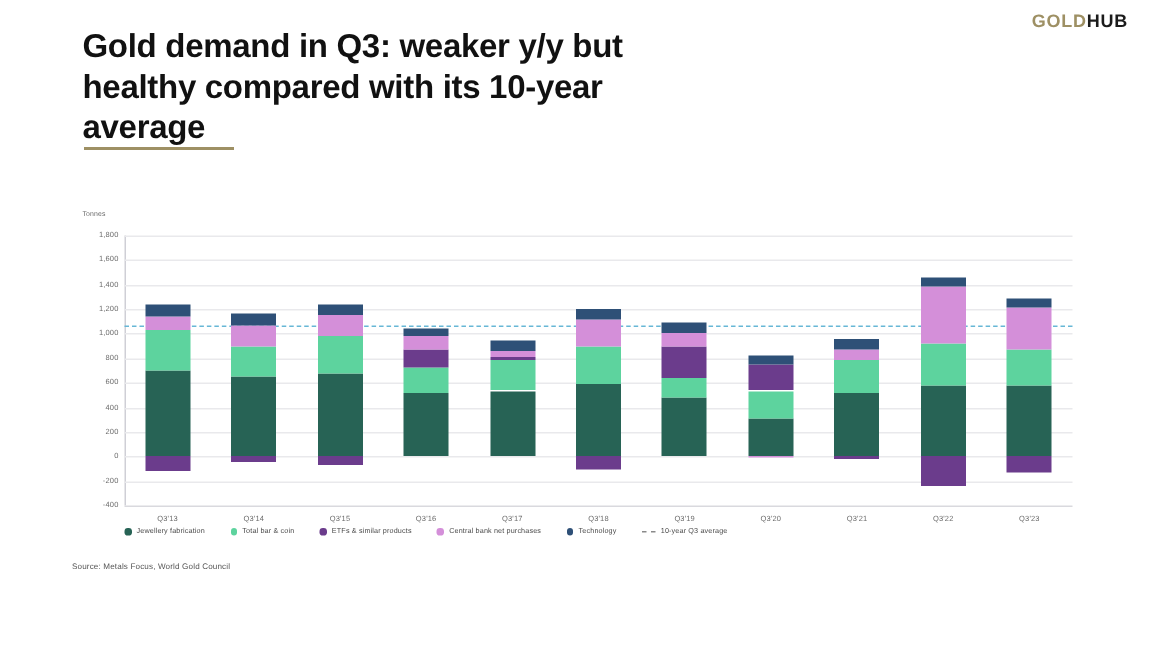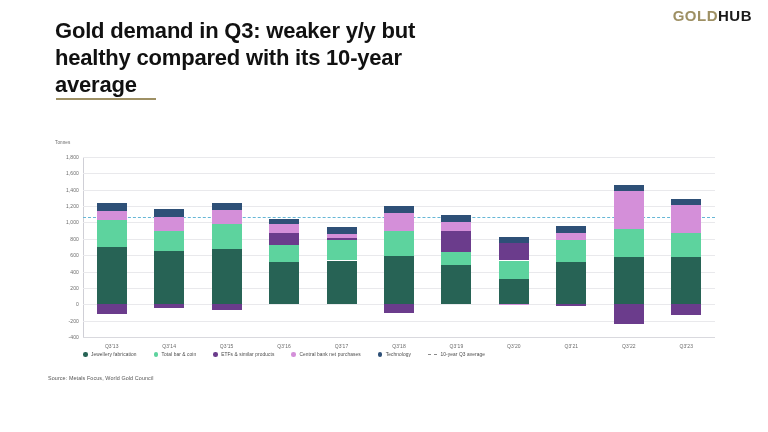--- a/index.html
+++ b/index.html
@@ -7,21 +7,21 @@
     width:768px;height:432px;
     background:#ffffff;
     font-family:"Liberation Sans", sans-serif;
     overflow:hidden;
     position:relative;
   }
   
   .slide{position:absolute;inset:0;background:#fff;}
   .logo{
     position:absolute;top:8px;right:16px;
-    font-size:15px;font-weight:bold;letter-spacing:.5px;
+    font-size:12px;font-weight:bold;letter-spacing:.5px;
     line-height:1;
   }
   .logo .gold{color:#9e9064;}
   .logo .hub{color:#1b1b1b;}
 
   .title{
     position:absolute;left:55px;top:18px;width:420px;
     font-size:22px;font-weight:bold;line-height:1.22;
     color:#111111;letter-spacing:-0.2px;
   }

